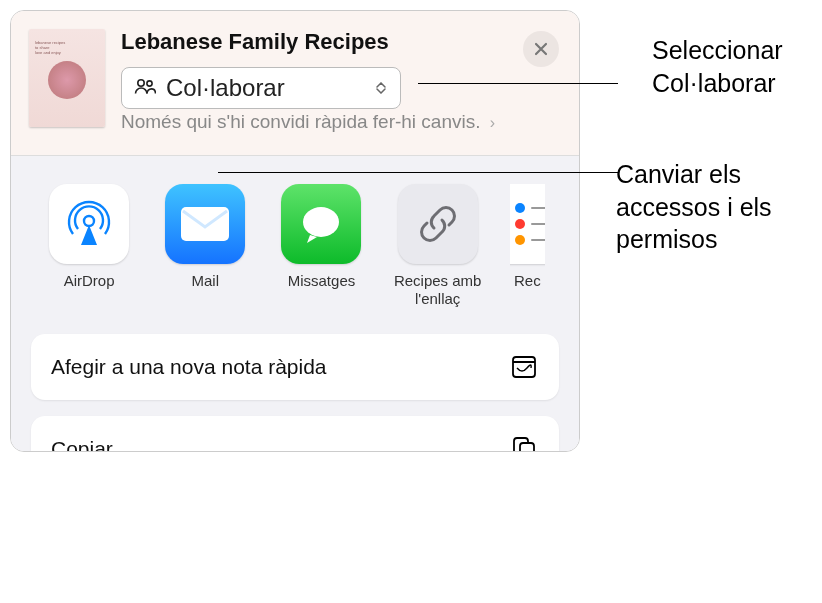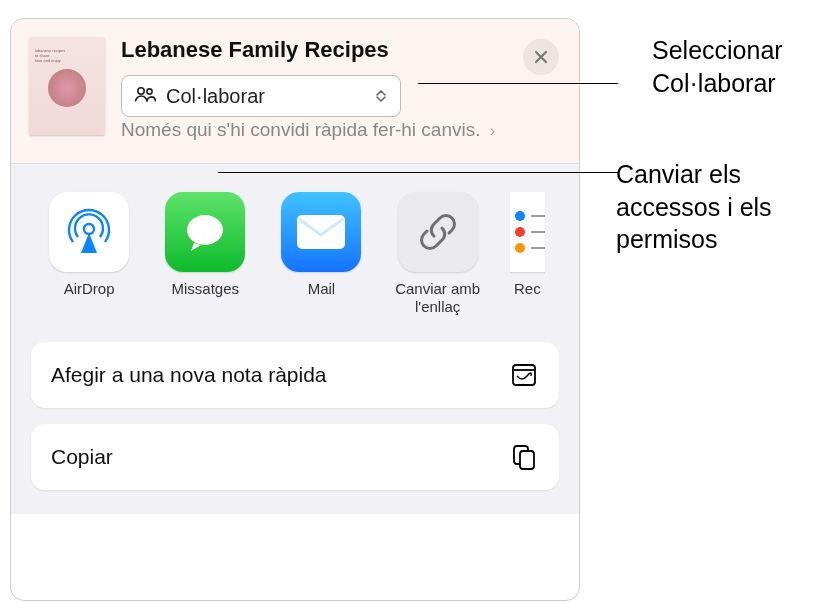--- a/index.html
+++ b/index.html
@@ -8,26 +8,25 @@
     background: #fff;
     width: 822px;
     height: 603px;
     position: relative;
     color: #000;
   }
   .sheet {
     position: absolute;
     left: 10px; top: 10px;
     width: 570px;
-    height: 583px;
+    height: 442px;
     border: 1px solid #ccc;
     border-radius: 14px;
     overflow: hidden;
     background: #fff;
-    margin-top: 8px;
   }
   .header {
     background: #fbf4f1;
     padding: 18px 18px 20px 18px;
     border-bottom: 1px solid #ddd;
     display: flex;
     gap: 16px;
     position: relative;
   }
   .thumb {
@@ -56,21 +55,21 @@
     background: #fff;
     height: 42px;
     width: 280px;
     display: flex;
     align-items: center;
     padding: 0 12px;
     gap: 10px;
     cursor: pointer;
   }
   .dropdown .dd-label {
-    font-size: 20px;
+    font-size: 24px;
     flex: 1;
     color: #222;
   }
   .dropdown .arrows {
     width: 14px; height: 20px;
     display: flex; flex-direction: column;
     align-items: center; justify-content: center;
     color: #666;
   }
   .arrows svg { display: block; }
@@ -238,47 +237,47 @@
             <circle cx="25" cy="22" r="5"></circle>
             <path d="M14 30 a14 14 0 1 1 22 0"></path>
             <path d="M9 35 a20 20 0 1 1 32 0"></path>
             <path d="M17 46 l8-20 l8 20" fill="#0a84ff" stroke="none"></path>
           </svg>
         </div>
         <div class="app-label">AirDrop</div>
       </div>
 
       <div class="app">
+        <div class="app-icon mail">
+          <svg width="52" height="38" viewBox="0 0 52 38">
+            <rect x="2" y="2" width="48" height="34" rx="5" fill="#fff"></rect>
+            <path d="M4 6 L26 22 L48 6" fill="none" stroke="#d0e8ff" stroke-width="3"></path>
+          </svg>
+        </div>
+        <div class="app-label">Mail</div>
+      </div>
+
+      <div class="app">
         <div class="app-icon messages">
           <svg width="50" height="50" viewBox="0 0 50 50">
             <ellipse cx="25" cy="23" rx="18" ry="15" fill="#fff"></ellipse>
             <path d="M14 36 l-3 8 l10-6" fill="#fff"></path>
           </svg>
         </div>
         <div class="app-label">Missatges</div>
       </div>
 
       <div class="app">
-        <div class="app-icon mail">
-          <svg width="52" height="38" viewBox="0 0 52 38">
-            <rect x="2" y="2" width="48" height="34" rx="5" fill="#fff"></rect>
-            <path d="M4 6 L26 22 L48 6" fill="none" stroke="#d0e8ff" stroke-width="3"></path>
-          </svg>
-        </div>
-        <div class="app-label">Mail</div>
-      </div>
-
-      <div class="app">
         <div class="app-icon link">
           <svg width="44" height="44" viewBox="0 0 44 44" fill="none" stroke="#6e6e73" stroke-width="3" stroke-linecap="round">
             <path d="M18 26 a8 8 0 0 1 0-12 l6-6 a8 8 0 0 1 12 12 l-3 3"></path>
             <path d="M26 18 a8 8 0 0 1 0 12 l-6 6 a8 8 0 0 1-12-12 l3-3"></path>
           </svg>
         </div>
-        <div class="app-label">Canviar amb l'enllaç</div>
+        <div class="app-label">Recipes amb l'enllaç</div>
       </div>
 
       <div class="app">
         <div class="app-icon reminders">
           <div class="rem-dots">
             <span>
                 <span class="dot" style="background:#0a84ff"></span>
                 <span class="line"></span>
               </span>
             <span>

